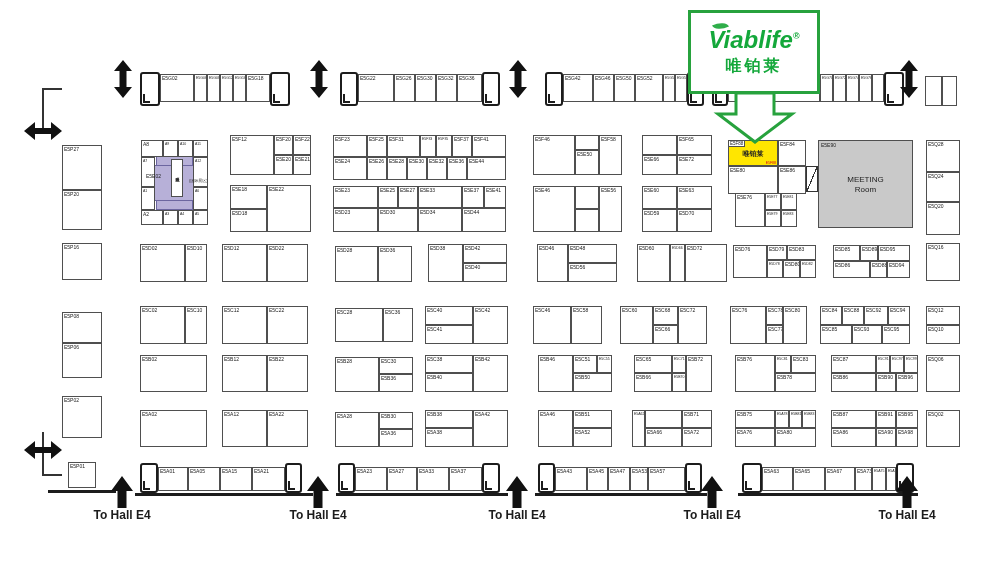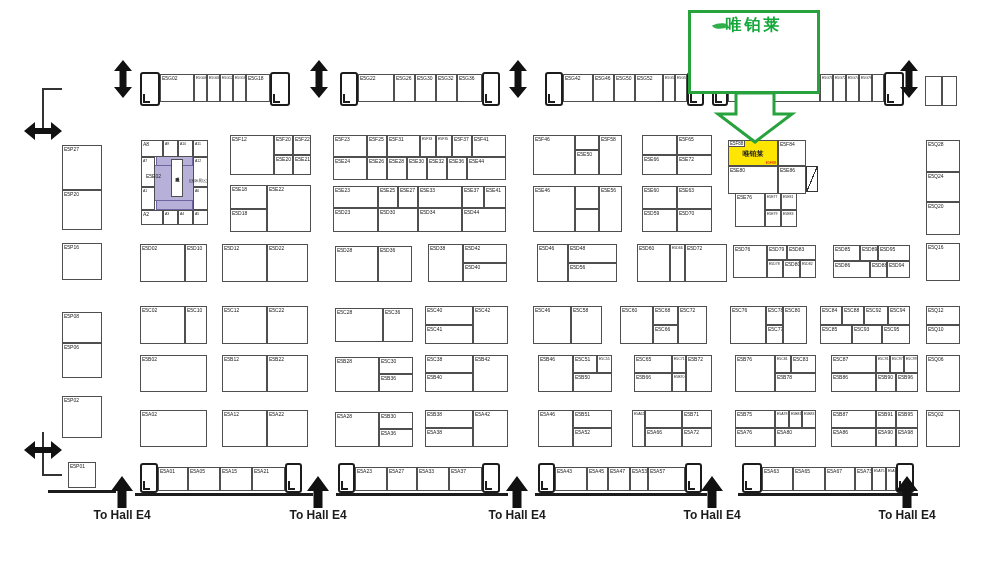--- a/index.html
+++ b/index.html
@@ -66,24 +66,32 @@
     <span>观众服务区</span>
   </div>
   <span id="zone-side">(国际展区)</span>
 
   <div id="booth-highlight">
     <span class="corner">E5F88</span>
     <div class="cn">唯铂莱</div>
     <span class="rednote">E5F88</span>
   </div>
 
+  <div id="meeting-room">
+    <span class="corner2">E5E90</span>
+    <div class="mrc">
+      <div>MEETING</div>
+      <div>Room</div>
+    </div>
+  </div>
   <div id="door"></div>
 
   <div id="logo">
     <div class="leaf"></div>
+    <div class="brand"><span>Viablife</span><span class="reg">®</span></div>
     <div class="brand-cn">唯铂莱</div>
   </div>
   <svg id="logo-arrow" width="110" height="52" viewBox="0 0 110 52">
     <polygon points="36,1 74,1 74,22 92,22 55,50 18,22 36,22" fill="#ffffff" stroke="#27a23d" stroke-width="3"></polygon>
   </svg>
 
 <div class="cell" style="left: 160px; top: 74px; width: 34px; height: 28px;">
       <span>E5G02</span>
     </div>
     <div class="cell" style="left: 194px; top: 74px; width: 13px; height: 28px;">

